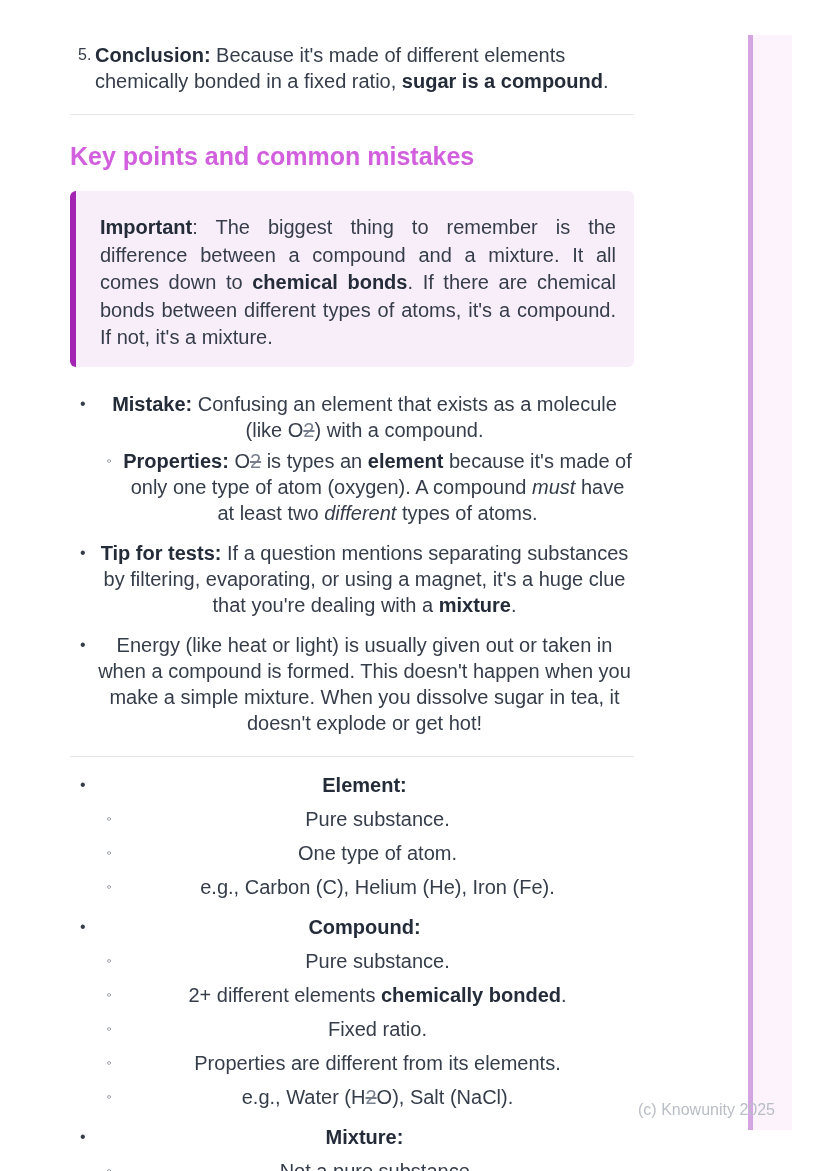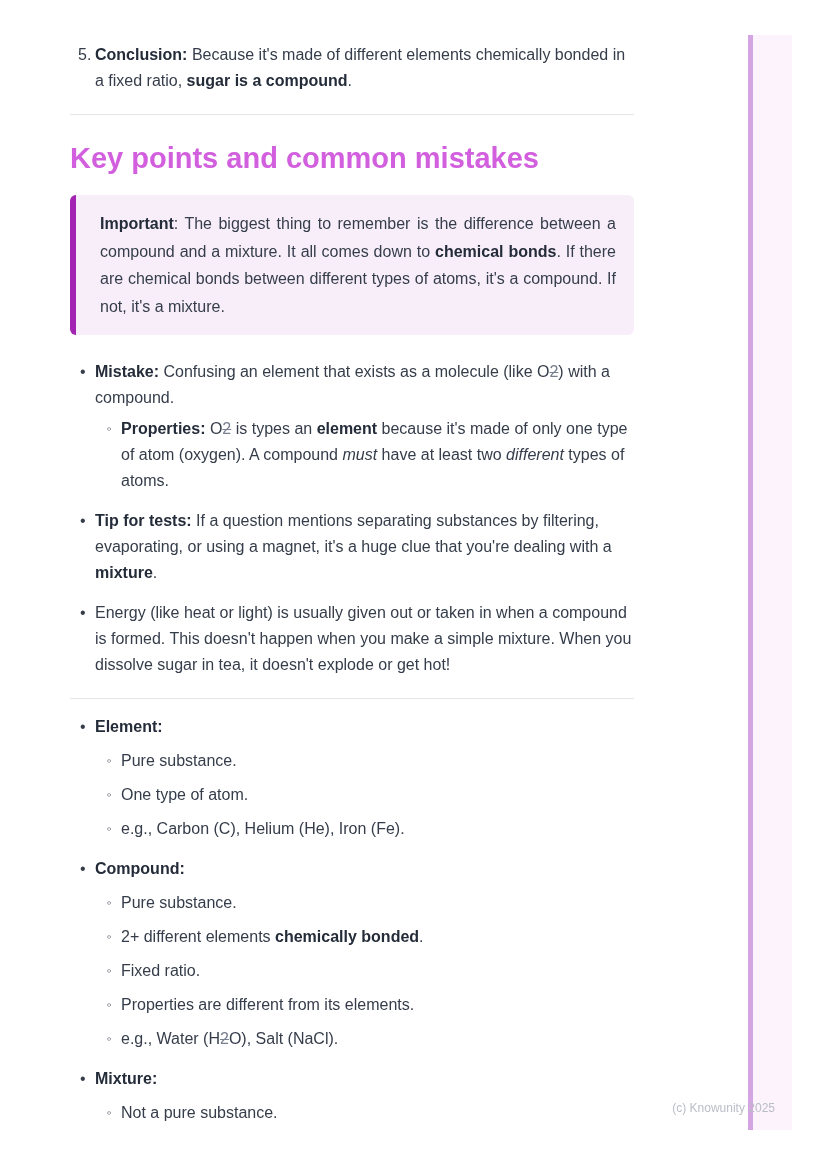--- a/index.html
+++ b/index.html
@@ -19,63 +19,63 @@
     height: 1095px;
     background: var(--strip-fill, #fcf3fd);
     border-left: 5px solid var(--strip-line, #d5a5e3);
   }
   .content {
     position: absolute;
     left: 70px;
     top: 40px;
     width: 564px;
   }
-  .tx { font-size: 16px; line-height: 26px; }
+  .tx { font-size: 20px; line-height: 26px; }
   .tx .b { font-weight: 700; color: var(--text-bold, #242c3a); }
   .tx .i { font-style: italic; margin-top: 24px; }
   .tx .st { text-decoration: line-through; color: #78808f; }
 
   .ol-item { display: flex; margin-top: 2px; }
   .ol-item .num { flex: 0 0 25px; padding-left: 8px; font-size: 16px; line-height: 26px; }
 
   hr.divider { border: none; border-top: 1px solid var(--divider, #e5e6e8); margin-top: 20px; }
 
   .heading {
-    font-size: 29px;
+    font-size: 25px;
     font-weight: 700;
     color: var(--heading-pink, #d25fde);
     margin-top: 27px;
   }
 
   .callout {
     margin-top: 20px;
     background: var(--callout-bg, #f8eefa);
     border-left: 6px solid var(--callout-border, #a323b2);
     border-radius: 6px;
-    padding: 15px 18px 15px 24px;
+    padding: 23px 18px 15px 24px;
   }
   .callout .tx { line-height: 27.5px; text-align: justify; }
 
   .list { display: flex; flex-direction: column; }
   .kp-list  { margin-top: 24px; }
   .rev-list { margin-top: 15px; }
   .li { display: flex; margin-top: 14px; }
   .list .li:first-child { margin-top: 0; }
   .li .mk { flex: 0 0 15px; margin-left: 10px; font-size: 16px; line-height: 26px; }
-  .li .tx { flex: 1; }
+  .li .tx { flex: 1; text-align: center; }
   .li.sub { margin-left: 37px; }
   .li.sub .mk { flex: 0 0 14px; margin-left: 0; font-size: 13px; line-height: 26px; }
   .kp-list  .li.sub { margin-top: 5px; }
   .rev-list .li.sub { margin-top: 8px; }
 
   .footer {
     position: absolute;
     top: 1101px;
     right: 53px;
-    font-size: 12px;
+    font-size: 16px;
     color: var(--footer-text, #b9bdc6);
     z-index: 2;
   }
 </style>
 </head>
 <body>
 
 <div class="page">
   <div class="strip"></div>
 

